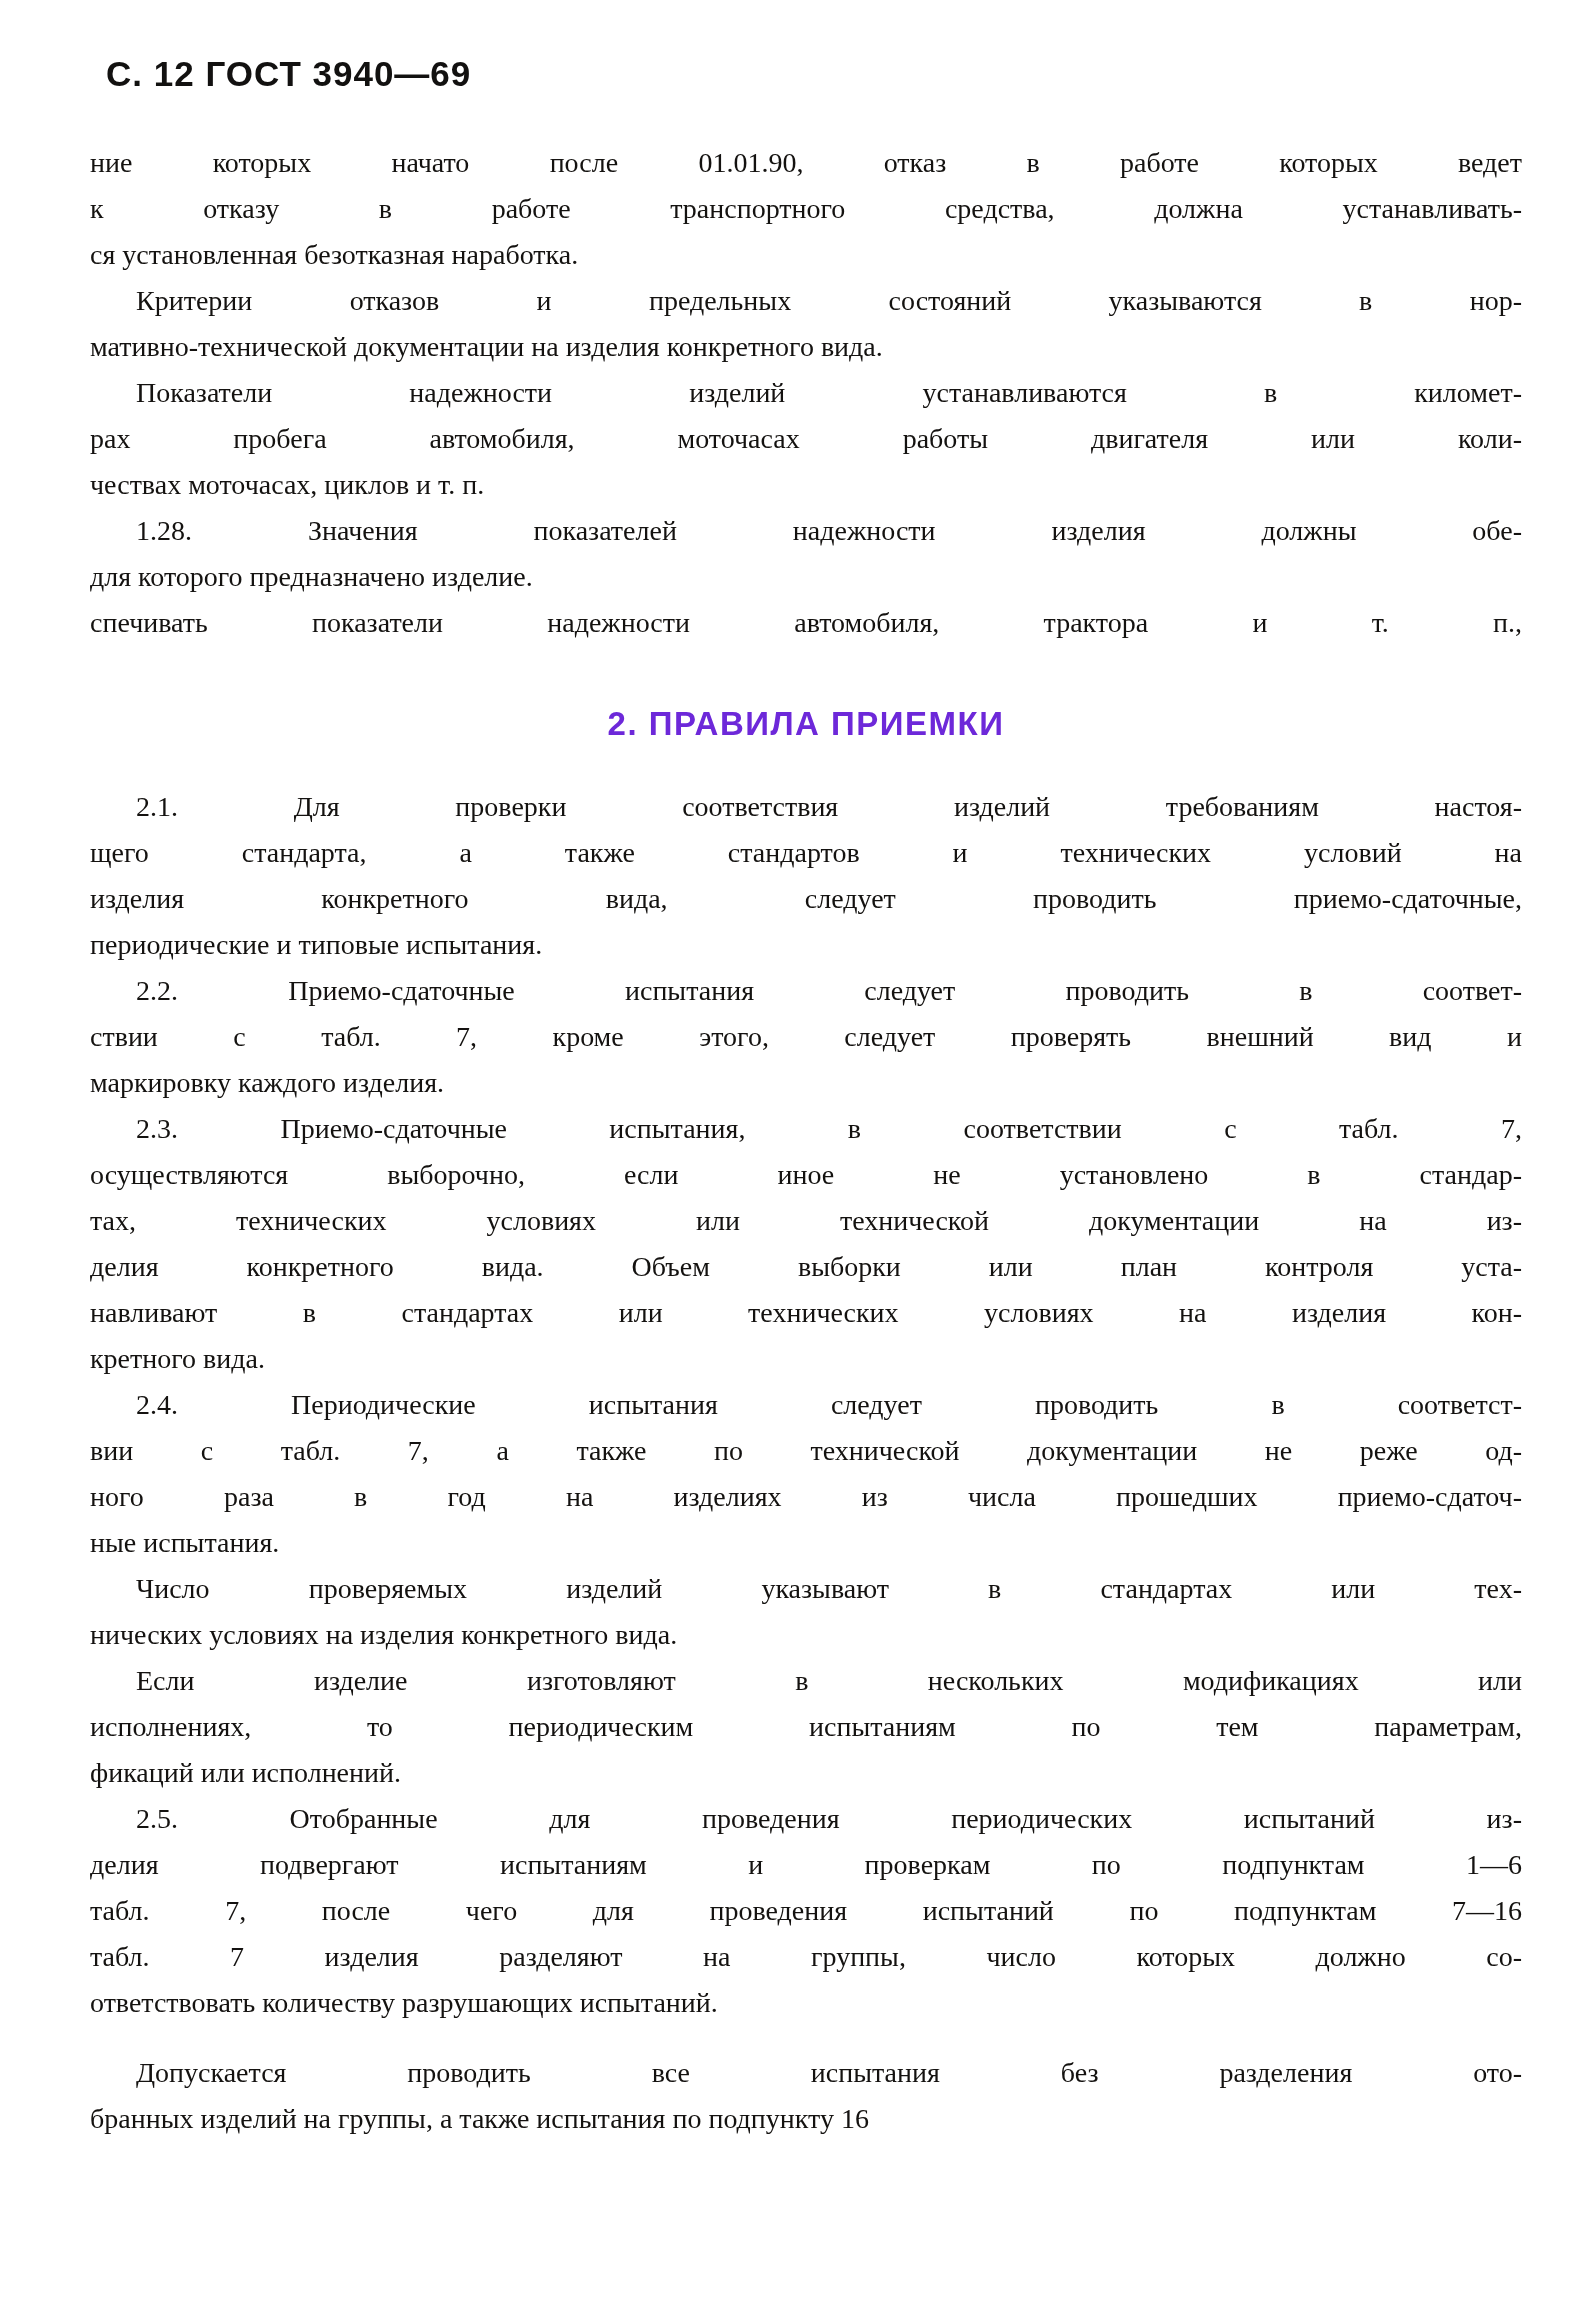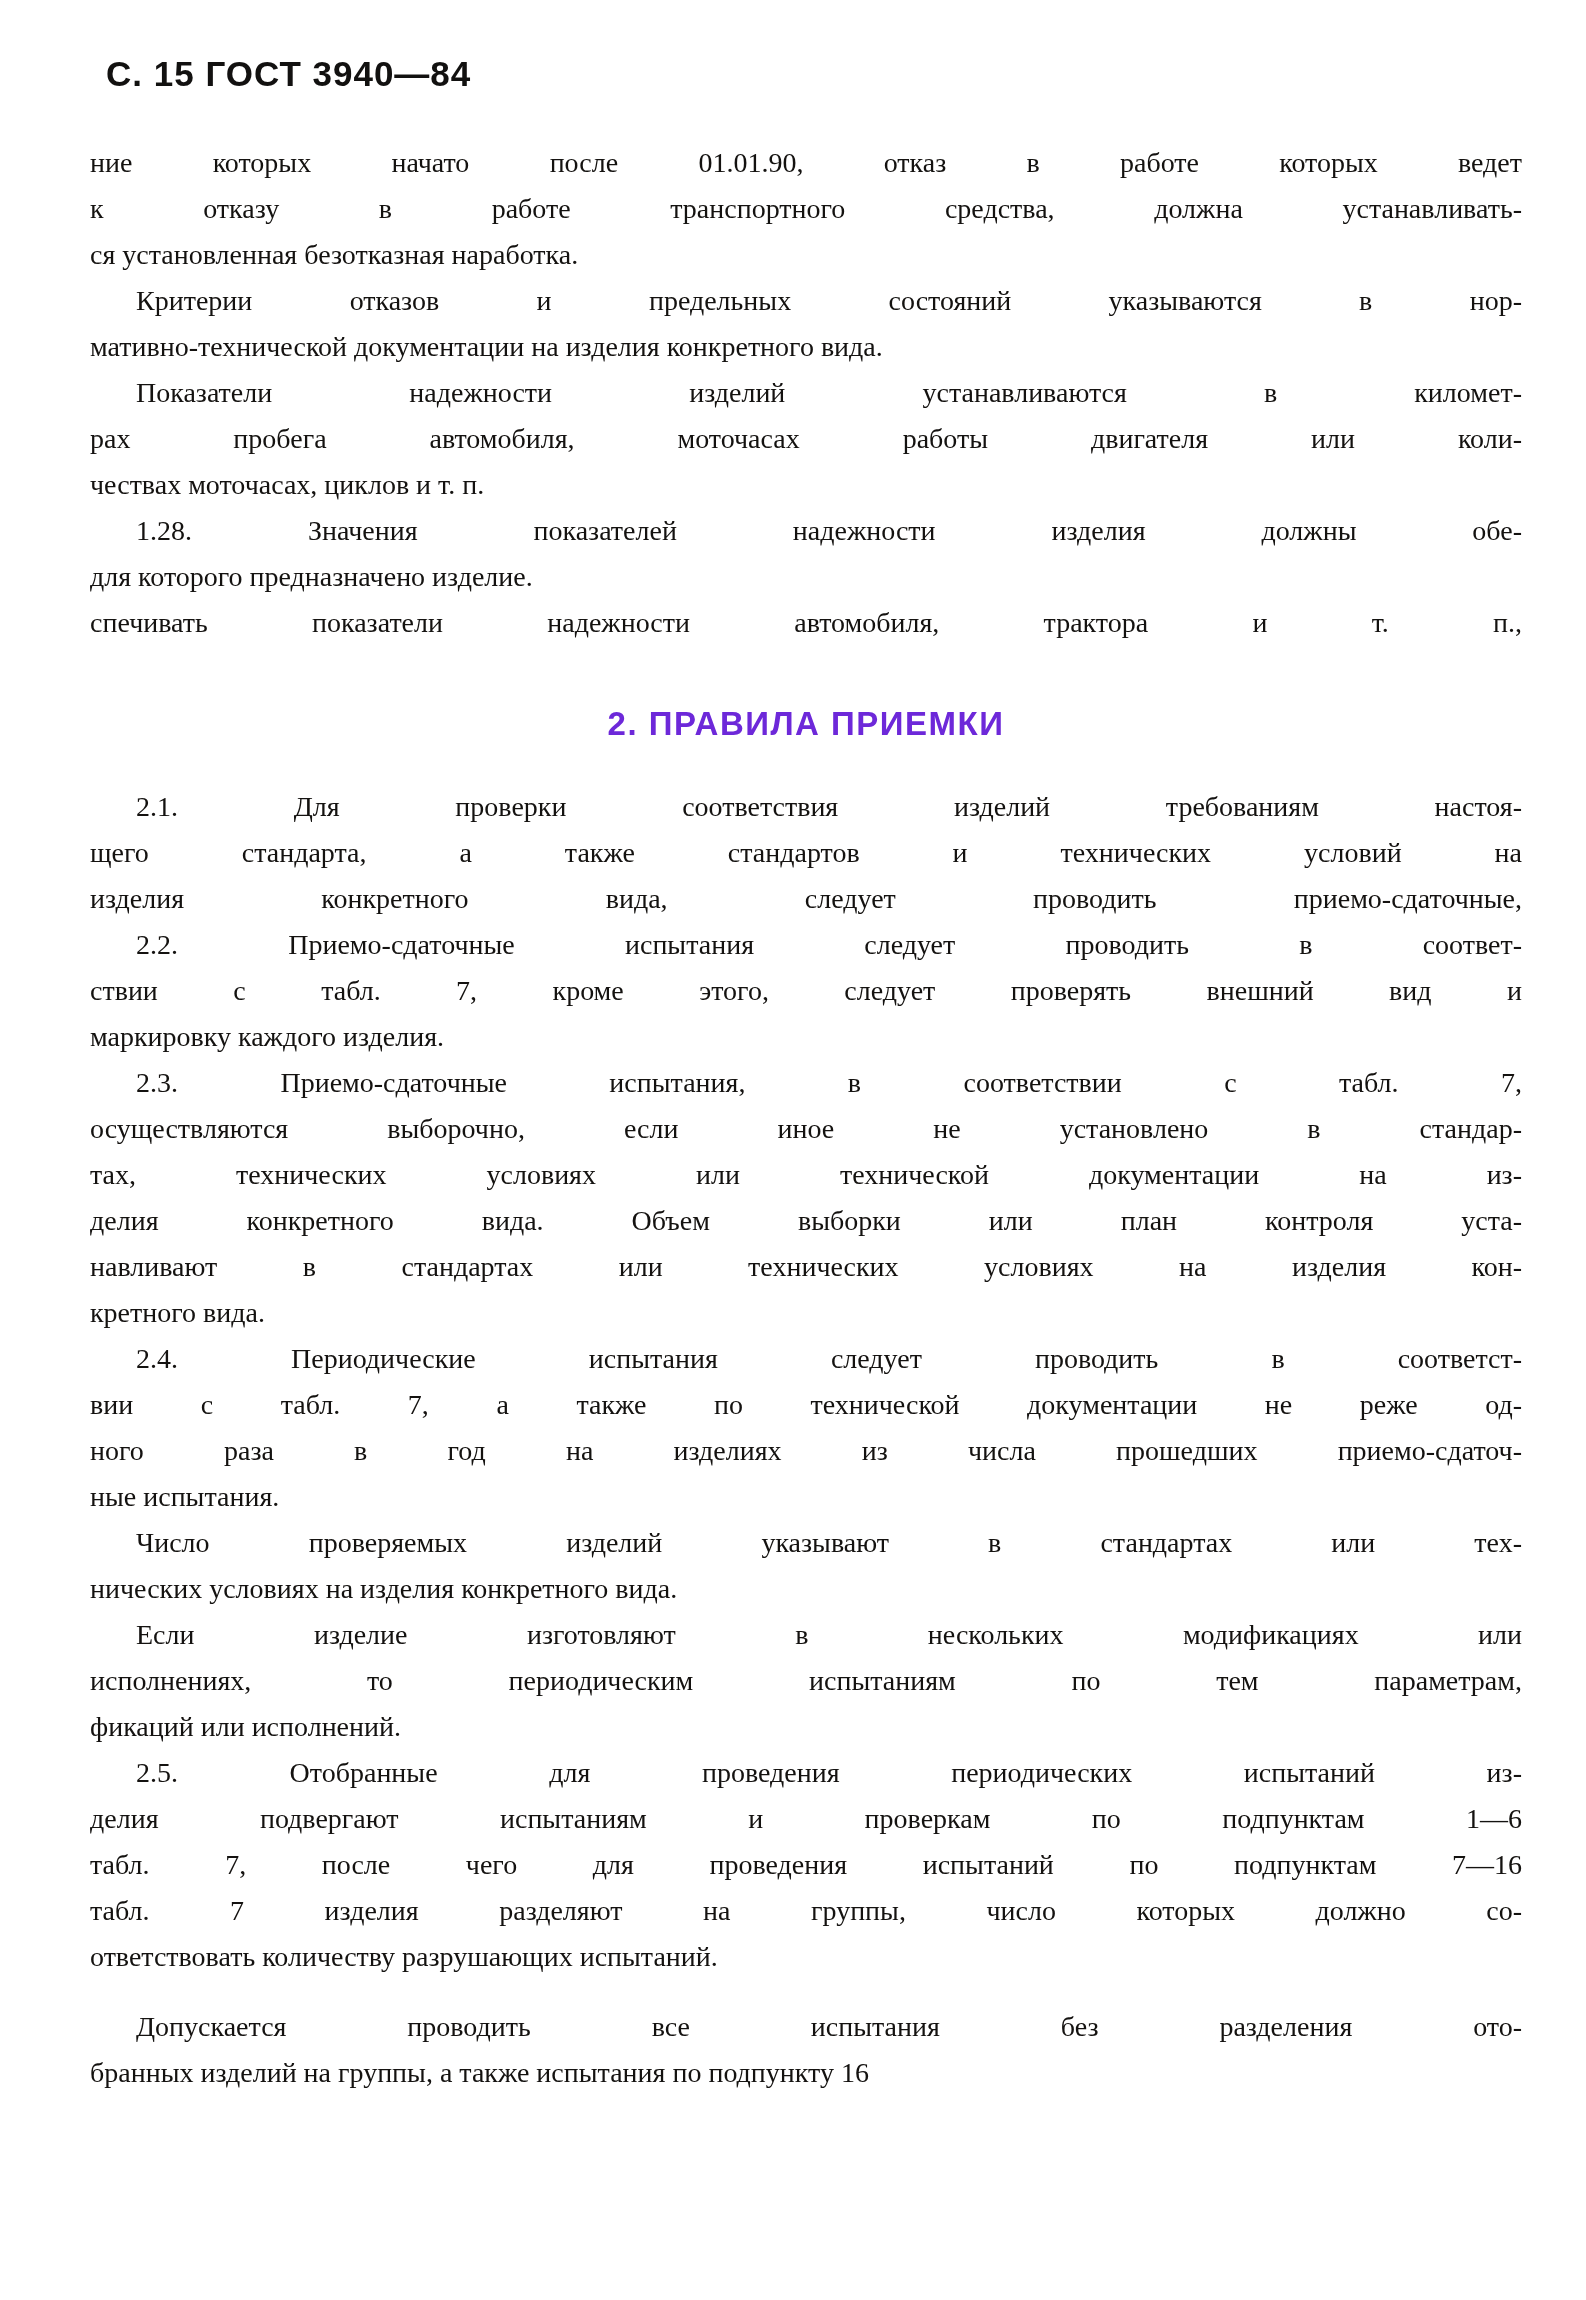--- a/index.html
+++ b/index.html
@@ -53,21 +53,21 @@
     text-align: center;
     margin: 56px 0 38px 0;
     color: #6d28d9;
   }
   .bold { font-weight: 700; }
 </style>
 </head>
 <body>
 
 <div class="page">
-  <div class="page-header">С. 15 ГОСТ 3940—84</div>
+  <div class="page-header">С. 12 ГОСТ 3940—69</div>
   <div class="doc-body" id="doc-body">
       <div class="para">
         <div class="line first">ние которых начато после 01.01.90, отказ в работе которых ведет</div>
         <div class="line">к отказу в работе транспортного средства, должна устанавливать-</div>
         <div class="line last">ся установленная безотказная наработка.</div>
       </div>
       <div class="para indent">
         <div class="line first">Критерии отказов и предельных состояний указываются в нор-</div>
         <div class="line last">мативно-технической документации на изделия конкретного вида.</div>
       </div>
@@ -79,20 +79,21 @@
       <div class="para indent">
         <div class="line first">1.28. Значения показателей надежности изделия должны обе-</div>
         <div class="line last">для которого предназначено изделие.</div>
         <div class="line">спечивать показатели надежности автомобиля, трактора и т. п.,</div>
       </div>
       <div class="section-heading">2. ПРАВИЛА ПРИЕМКИ</div>
       <div class="para indent">
         <div class="line first">2.1. Для проверки соответствия изделий требованиям настоя-</div>
         <div class="line">щего стандарта, а также стандартов и технических условий на</div>
         <div class="line">изделия конкретного вида, следует проводить приемо-сдаточные,</div>
+        <div class="line last">периодические и типовые испытания.</div>
       </div>
       <div class="para indent">
         <div class="line first">2.2. Приемо-сдаточные испытания следует проводить в соответ-</div>
         <div class="line">ствии с табл. 7, кроме этого, следует проверять внешний вид и</div>
         <div class="line last">маркировку каждого изделия.</div>
       </div>
       <div class="para indent">
         <div class="line first">2.3. Приемо-сдаточные испытания, в соответствии с табл. 7,</div>
         <div class="line">осуществляются выборочно, если иное не установлено в стандар-</div>
         <div class="line">тах, технических условиях или технической документации на из-</div>

